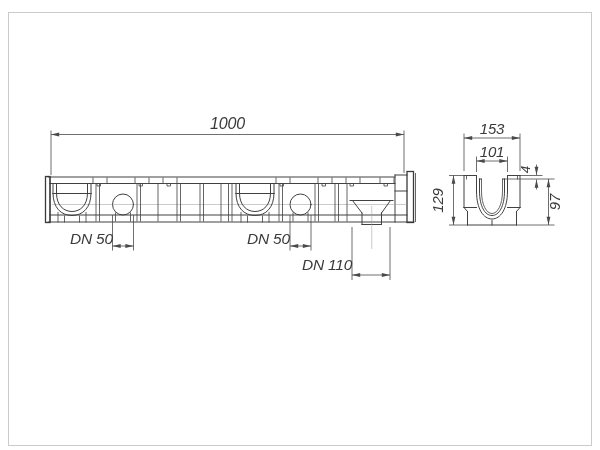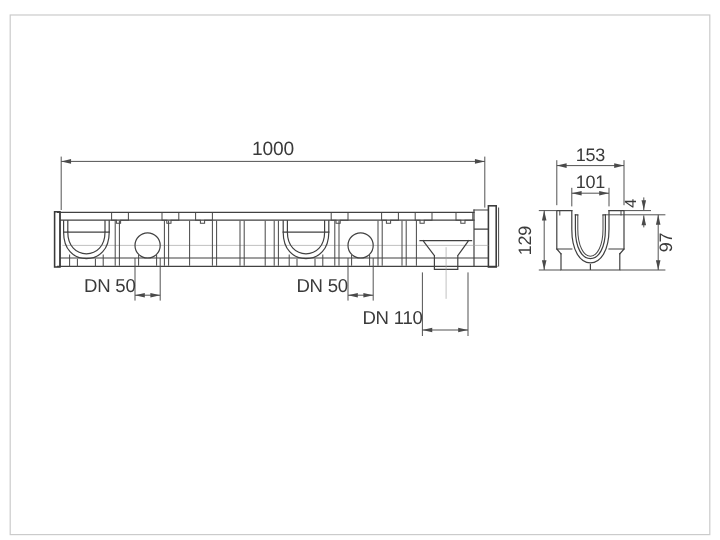--- a/index.html
+++ b/index.html
@@ -1,16 +1,16 @@
 <!DOCTYPE html>
 <html><head>
 <meta charset="utf-8">
 <style>
   html,body{margin:0;padding:0;background:#ffffff;}
-  .stage{position:relative;width:600px;height:450px;background:#ffffff;overflow:hidden;}
+  .stage{position:relative;width:600px;height:450px;background:#ffffff;overflow:hidden;font-style:italic;}
   svg{display:block;}
   .body-line{stroke:#414141;stroke-width:1;fill:none;stroke-linecap:square;}
   .body-line-thick{stroke:#3a3a3a;stroke-width:1.3;fill:none;}
   .rib-line{stroke:#4a4a4a;stroke-width:0.85;fill:none;}
   .dim-line{stroke:#4a4a4a;stroke-width:0.8;fill:none;}
   .center-line{stroke:#9f9f9f;stroke-width:0.55;fill:none;}
   .arrowhead{fill:#4a4a4a;stroke:none;}
   .frame{stroke:#cbcbcb;stroke-width:1;fill:none;}
   text{font-family:"Liberation Sans", sans-serif;fill:#3a3a3a;letter-spacing:-0.2px;}
   .dim-text{font-size:15.5px;}

